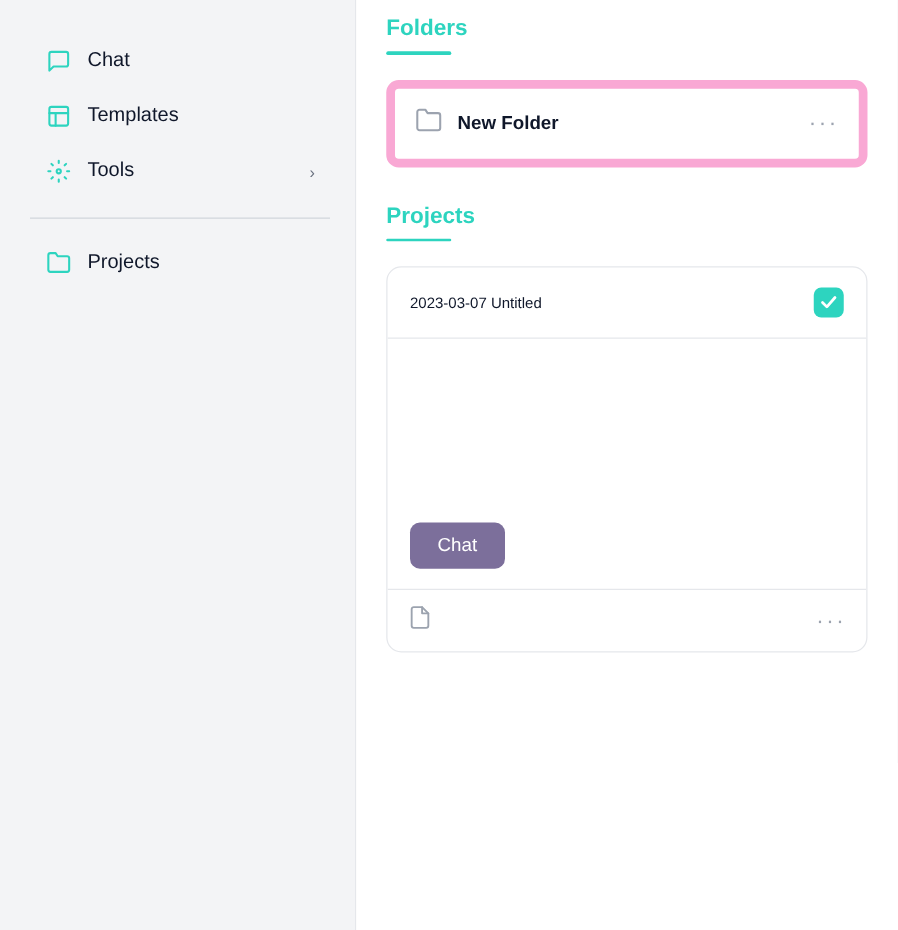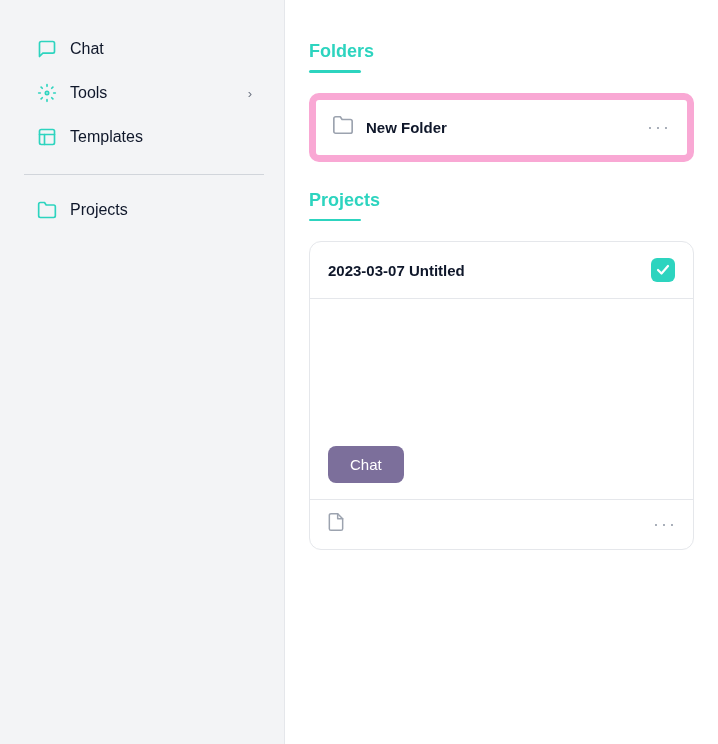--- a/index.html
+++ b/index.html
@@ -63,21 +63,21 @@
     .nav-divider {
       border: none;
       border-top: 1px solid #d1d5db;
       margin: 14px 0;
     }
 
     
     .main {
       flex: 1;
       background: #ffffff;
-      padding: 41px 24px;
+      padding: 12px 24px;
       overflow-y: auto;
     }
 
     .section-title {
       font-size: 18px;
       font-weight: 600;
       color: #2dd4bf;
       margin-bottom: 8px;
     }
     .section-underline {
@@ -126,22 +126,22 @@
     }
 
     .project-header {
       display: flex;
       align-items: center;
       justify-content: space-between;
       padding: 16px 18px;
       border-bottom: 1px solid #e5e7eb;
     }
     .project-title {
-      font-size: 15px;
-      font-weight: 700;
+      font-size: 12px;
+      font-weight: 400;
       color: #0f172a;
     }
     .project-checkbox {
       width: 24px;
       height: 24px;
       background: #2dd4bf;
       border-radius: 6px;
       display: flex;
       align-items: center;
       justify-content: center;
@@ -196,37 +196,37 @@
         <svg width="20" height="20" viewBox="0 0 24 24" fill="none" stroke="currentColor" stroke-width="2" stroke-linecap="round" stroke-linejoin="round">
           <path d="M21 15a2 2 0 0 1-2 2H7l-4 4V5a2 2 0 0 1 2-2h14a2 2 0 0 1 2 2z"></path>
         </svg>
       </span>
       <span>Chat</span>
     </div>
 
     <div class="nav-item">
       <span class="nav-icon">
         <svg width="20" height="20" viewBox="0 0 24 24" fill="none" stroke="currentColor" stroke-width="2" stroke-linecap="round" stroke-linejoin="round">
-          <circle cx="12" cy="12" r="2"></circle>
-            <path d="M12 2v2M12 20v2M4.93 4.93l1.41 1.41M17.66 17.66l1.41 1.41M2 12h2M20 12h2M4.93 19.07l1.41-1.41M17.66 6.34l1.41-1.41"></path>
-        </svg>
-      </span>
-      <span>Tools</span>
-      <span class="nav-chevron">›</span>
+          <rect x="3" y="3" width="18" height="18" rx="2"></rect>
+            <line x1="3" y1="9" x2="21" y2="9"></line>
+            <line x1="9" y1="21" x2="9" y2="9"></line>
+        </svg>
+      </span>
+      <span>Templates</span>
     </div>
 
     <div class="nav-item">
       <span class="nav-icon">
         <svg width="20" height="20" viewBox="0 0 24 24" fill="none" stroke="currentColor" stroke-width="2" stroke-linecap="round" stroke-linejoin="round">
-          <rect x="3" y="3" width="18" height="18" rx="2"></rect>
-            <line x1="3" y1="9" x2="21" y2="9"></line>
-            <line x1="9" y1="21" x2="9" y2="9"></line>
-        </svg>
-      </span>
-      <span>Templates</span>
+          <circle cx="12" cy="12" r="2"></circle>
+            <path d="M12 2v2M12 20v2M4.93 4.93l1.41 1.41M17.66 17.66l1.41 1.41M2 12h2M20 12h2M4.93 19.07l1.41-1.41M17.66 6.34l1.41-1.41"></path>
+        </svg>
+      </span>
+      <span>Tools</span>
+      <span class="nav-chevron">›</span>
     </div>
   </nav>
 
   <hr class="nav-divider">
 
   <div class="nav-item">
     <span class="nav-icon">
       <svg width="20" height="20" viewBox="0 0 24 24" fill="none" stroke="currentColor" stroke-width="2" stroke-linecap="round" stroke-linejoin="round">
         <path d="M22 19a2 2 0 0 1-2 2H4a2 2 0 0 1-2-2V5a2 2 0 0 1 2-2h5l2 3h9a2 2 0 0 1 2 2z"></path>
       </svg>

